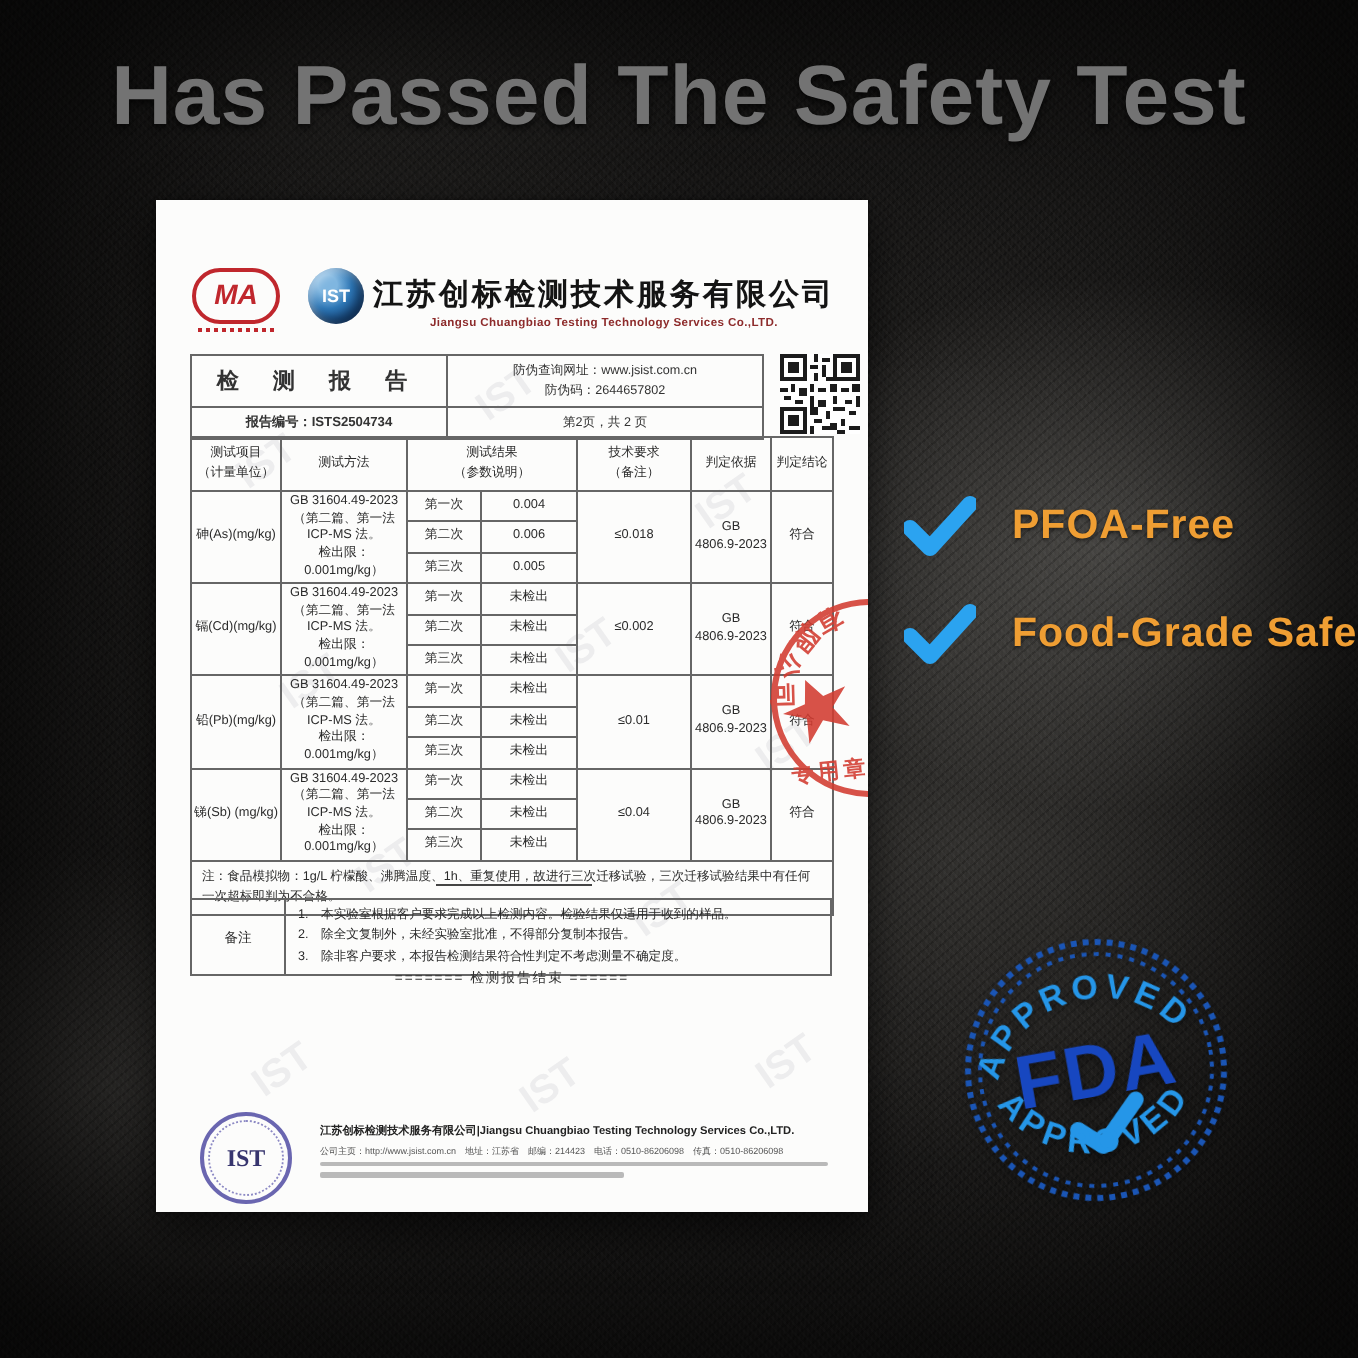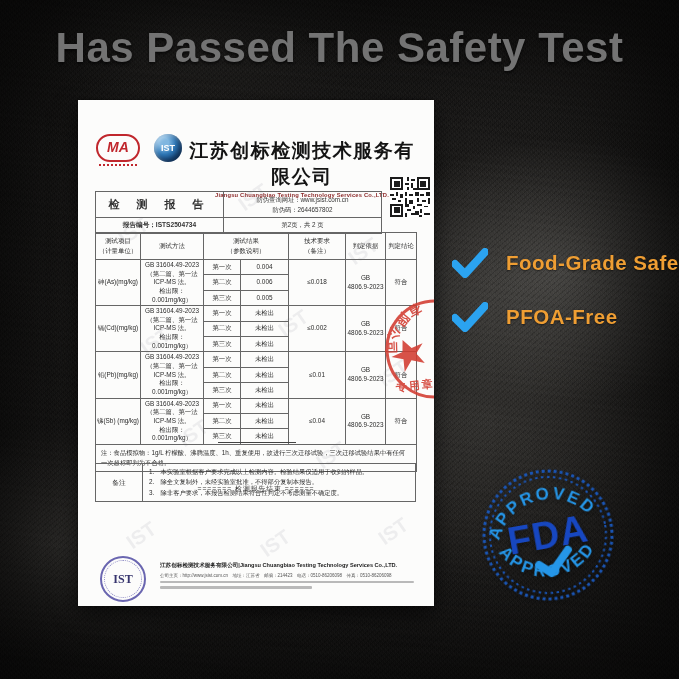--- a/index.html
+++ b/index.html
@@ -39,24 +39,24 @@
   .logo-row{position:absolute;top:34px;left:18px;right:12px;display:flex;align-items:flex-start;}
   .cma{width:44px;flex:0 0 44px;text-align:center;}
   .cma-box{width:40px;height:24px;margin:0 auto;border:2.5px solid #c0272d;border-radius:14px;
     color:#c0272d;font-weight:bold;font-size:14px;line-height:23px;letter-spacing:0;font-style:italic;}
   .cma-dots{margin:2px auto 0;width:38px;border-bottom:2px dotted #c0272d;height:0;}
   .ist-logo{flex:0 0 28px;width:28px;height:28px;margin-left:14px;border-radius:50%;
     background:radial-gradient(circle at 35% 30%, #7fb6e0 0 18%, #2d76b5 45%, #123f77 80%, #0c2c58 100%);
     color:#fff;font-size:9px;font-weight:bold;display:flex;align-items:center;justify-content:center;
     box-shadow:inset -3px -3px 5px rgba(0,0,0,.35), inset 2px 2px 4px rgba(255,255,255,.45);}
   .company{flex:1;text-align:center;padding-top:4px;}
-  .company-cn{font-size:19px;font-weight:bold;color:#141414;letter-spacing:1.5px;font-family:"Liberation Serif", serif;}
+  .company-cn{font-size:15px;font-weight:bold;color:#141414;letter-spacing:1.5px;font-family:"Liberation Serif", serif;}
   .company-en{font-size:5.8px;font-weight:bold;color:#8d2b2b;margin-top:2px;letter-spacing:.2px;}
 
-  table{border-collapse:collapse;margin-top:14px;}
+  table{border-collapse:collapse;}
   .info-table{position:absolute;top:77px;left:17px;width:287px;table-layout:fixed;}
   .info-table td{border:1px solid #666;text-align:center;vertical-align:middle;color:#333;}
   .it-title{font-size:11px;font-weight:bold;letter-spacing:7px;height:23px;color:#222;}
   .it-right{font-size:6.3px;line-height:1.5;}
   .it-no{font-size:6.6px;font-weight:bold;height:13px;}
   .it-page{font-size:6.3px;}
 
   .qr{position:absolute;top:77px;left:311px;width:42px;height:40px;}
   .qr svg{width:100%;height:100%;}
 
@@ -338,27 +338,27 @@
         <text x="22" y="103" font-size="11" font-weight="bold" fill="#d23b30" letter-spacing="2">专用章</text>
       </svg>
     </div>
   </div>
 
   <div class="badges">
     <div class="badge-row">
       <svg class="check-icon" viewBox="0 0 36 30">
         <polyline points="3,16 13,26 33,4" fill="none" stroke="#2ba3f0" stroke-width="8" stroke-linecap="round" stroke-linejoin="round"></polyline>
       </svg>
-      <span class="badge-label">Food-Grade Safe</span>
+      <span class="badge-label">PFOA-Free</span>
     </div>
     <div class="badge-row">
       <svg class="check-icon" viewBox="0 0 36 30">
         <polyline points="3,16 13,26 33,4" fill="none" stroke="#2ba3f0" stroke-width="8" stroke-linecap="round" stroke-linejoin="round"></polyline>
       </svg>
-      <span class="badge-label">PFOA-Free</span>
+      <span class="badge-label">Food-Grade Safe</span>
     </div>
   </div>
 
   <div class="fda">
     <svg viewBox="0 0 134 134">
       <defs>
         <path id="fdaTop" d="M 15,74 A 53,53 0 0 1 119,74" fill="none"></path>
         <path id="fdaBot" d="M 11,62 A 57,57 0 0 0 123,62" fill="none"></path>
       </defs>
       <circle cx="67" cy="67" r="64" fill="none" stroke="#1a55b5" stroke-width="3" stroke-dasharray="3,3"></circle>

